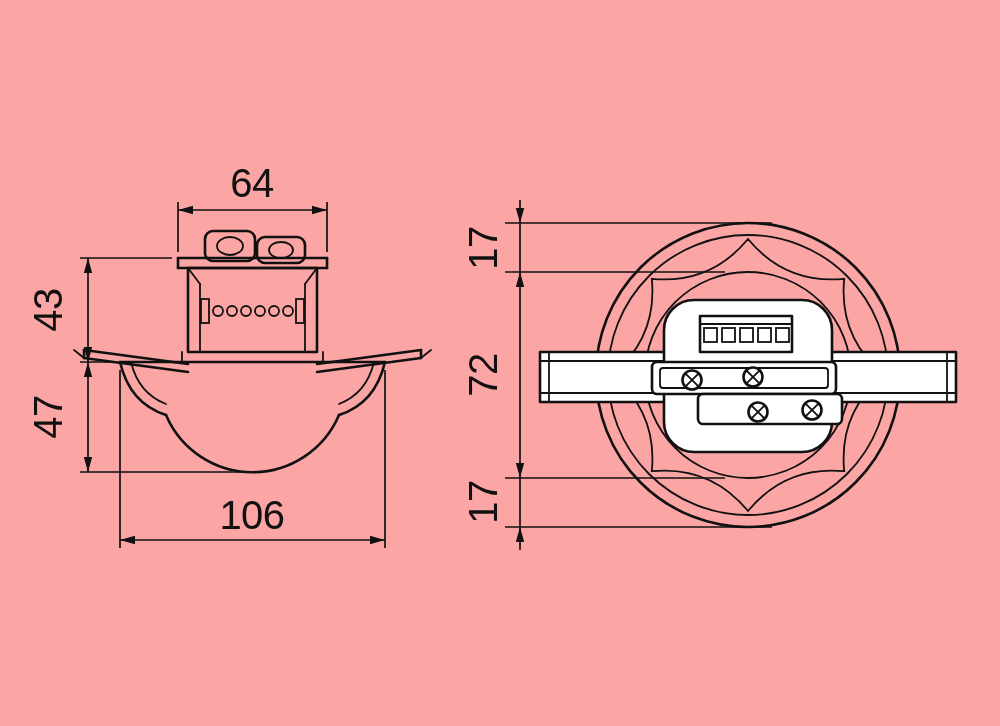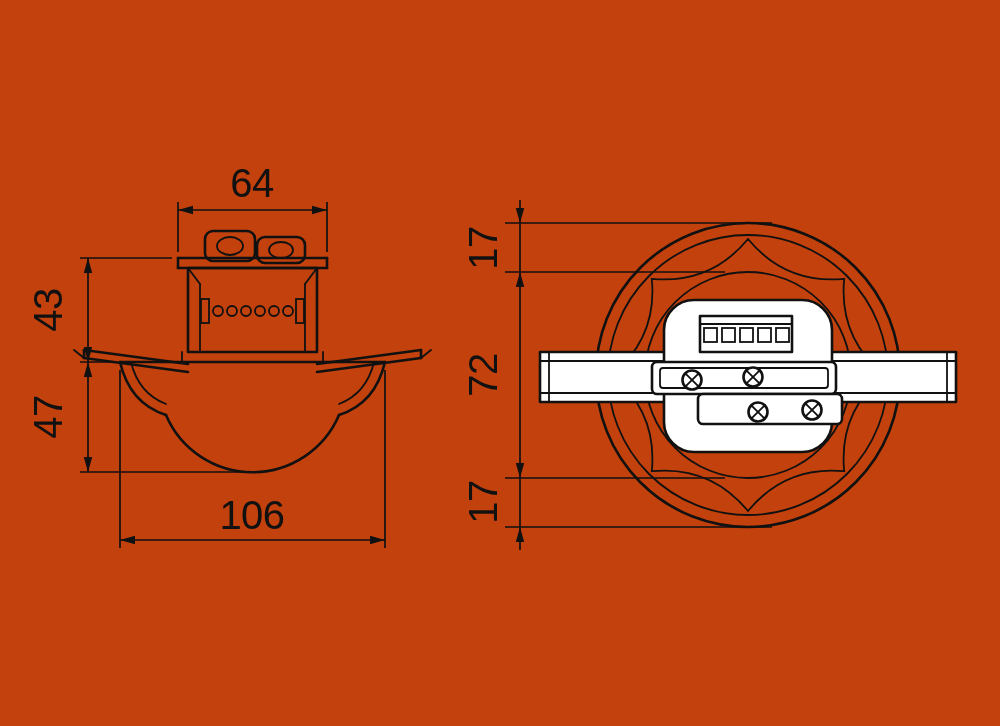--- a/index.html
+++ b/index.html
@@ -4,21 +4,21 @@
 <style>
   html, body {
     margin: 0;
     padding: 0;
     background: #ffffff;
   }
   .canvas {
     position: relative;
     width: 1000px;
     height: 726px;
-    background: #c2410c;
+    background: #fca5a5;
     overflow: hidden;
   }
   svg { display: block; }
   .part  { stroke: #111111; fill: none; stroke-width: 2.6; stroke-linecap: round; stroke-linejoin: round; }
   .part-thin { stroke: #111111; fill: none; stroke-width: 1.8; stroke-linecap: round; }
   .part-white { stroke: #111111; fill: #ffffff; stroke-width: 2.6; stroke-linejoin: round; }
   .dim   { stroke: #111111; fill: none; stroke-width: 1.7; stroke-linecap: butt; }
   .arrow { fill: #111111; stroke: none; }
   .dim-label {
     font-family: "Liberation Sans", sans-serif;

